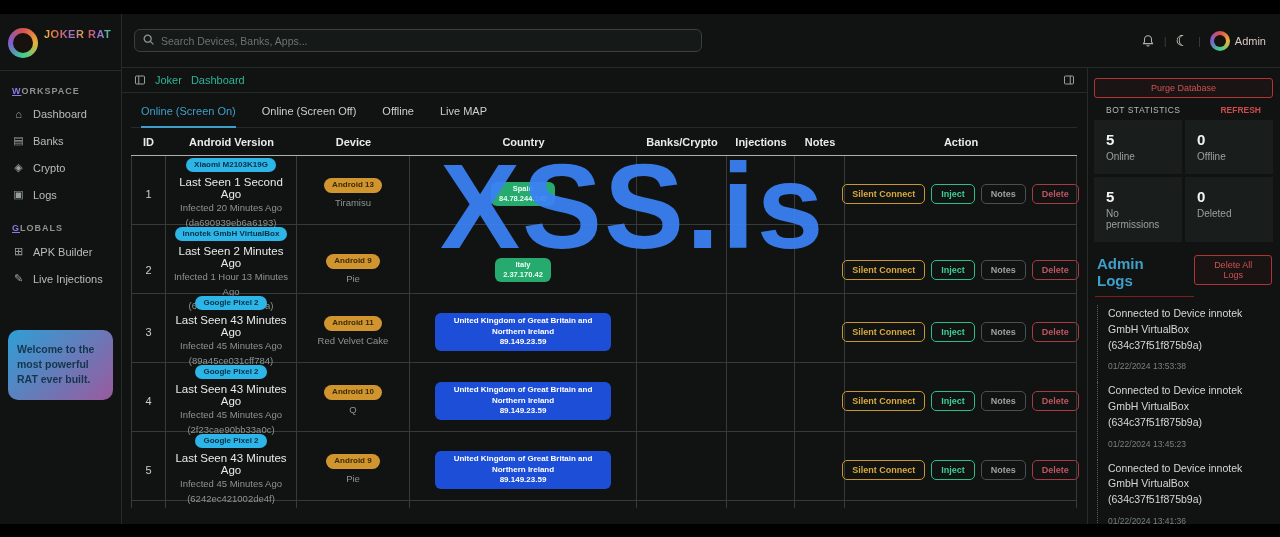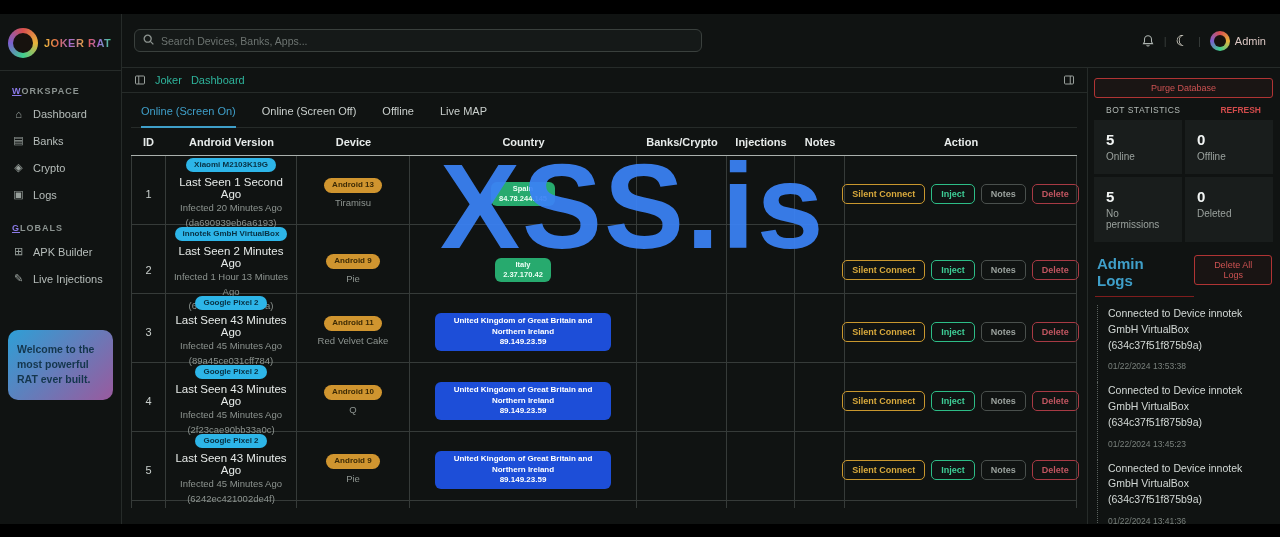--- a/index.html
+++ b/index.html
@@ -1,21 +1,21 @@
 <!DOCTYPE html>
 <html><head>
 <meta charset="utf-8">
 <style>
   * { margin:0; padding:0; box-sizing:border-box; }
   html,body { width:1280px; height:537px; overflow:hidden; background:#000; font-family:"Liberation Sans",sans-serif; }
   .app { position:absolute; top:14px; left:0; width:1280px; height:510px; background:#101312; display:flex; }
 
   
   .sidebar { width:122px; border-right:1px solid #262b29; display:flex; flex-direction:column; flex-shrink:0; }
-  .brand { display:flex; align-items:center; gap:6px; padding:14px 8px 12px 8px; border-bottom:1px solid #262b29; }
+  .brand { display:flex; align-items:flex-start; gap:6px; padding:14px 8px 12px 8px; border-bottom:1px solid #262b29; }
   .logo-circle { width:30px; height:30px; border-radius:50%; background:conic-gradient(#d94f4f,#e8b33a,#3ecf8e,#7a5fd0,#d94f4f); position:relative; flex-shrink:0; }
   .logo-circle::after { content:""; position:absolute; inset:5px; border-radius:50%; background:#17120e; }
   .brand-text { font-size:11px; font-weight:bold; letter-spacing:.5px; white-space:nowrap; }
   .brand-joker { background:linear-gradient(90deg,#f0c040,#e06a4a,#a06ad0,#e8a13a); -webkit-background-clip:text; background-clip:text; color:transparent; }
   .brand-rat { background:linear-gradient(90deg,#e05555,#9b6fd6,#3ecf8e); -webkit-background-clip:text; background-clip:text; color:transparent; }
   .nav-section-label { padding:15px 12px 5px; font-size:9px; letter-spacing:1px; color:#8b9390; font-weight:bold; }
   .nav-section-label::first-letter { color:#8b7ae8; text-decoration:underline; }
   .nav-item { display:flex; align-items:center; gap:8px; padding:7px 12px; color:#b6bdba; font-size:11px; cursor:pointer; }
   .nav-icon { font-size:11px; color:#98a09c; width:13px; text-align:center; }
   .welcome-card { margin:38px 8px 0 8px; padding:12px 9px; border-radius:10px; background:linear-gradient(135deg,#2e9fd6,#9a5a9e); color:#14364d; font-size:10.5px; line-height:1.45; font-weight:bold; }

